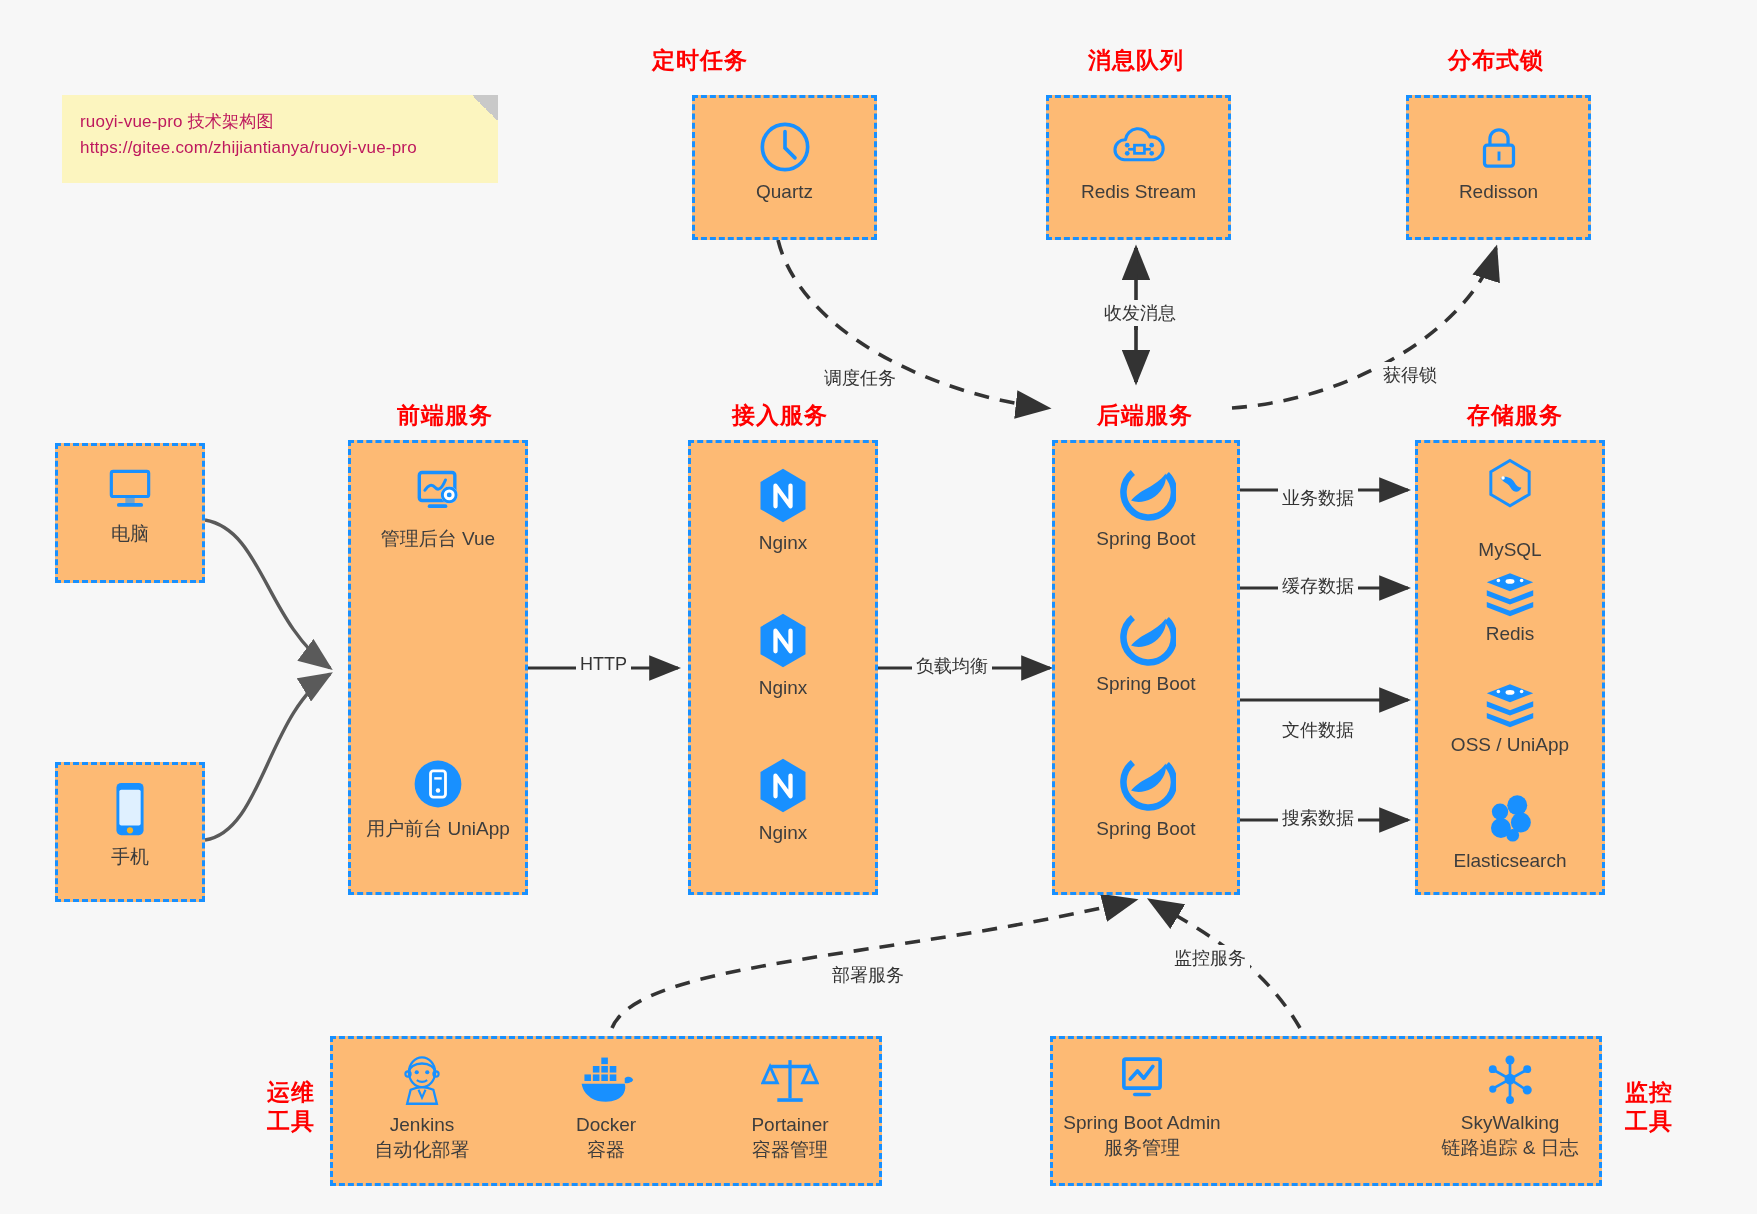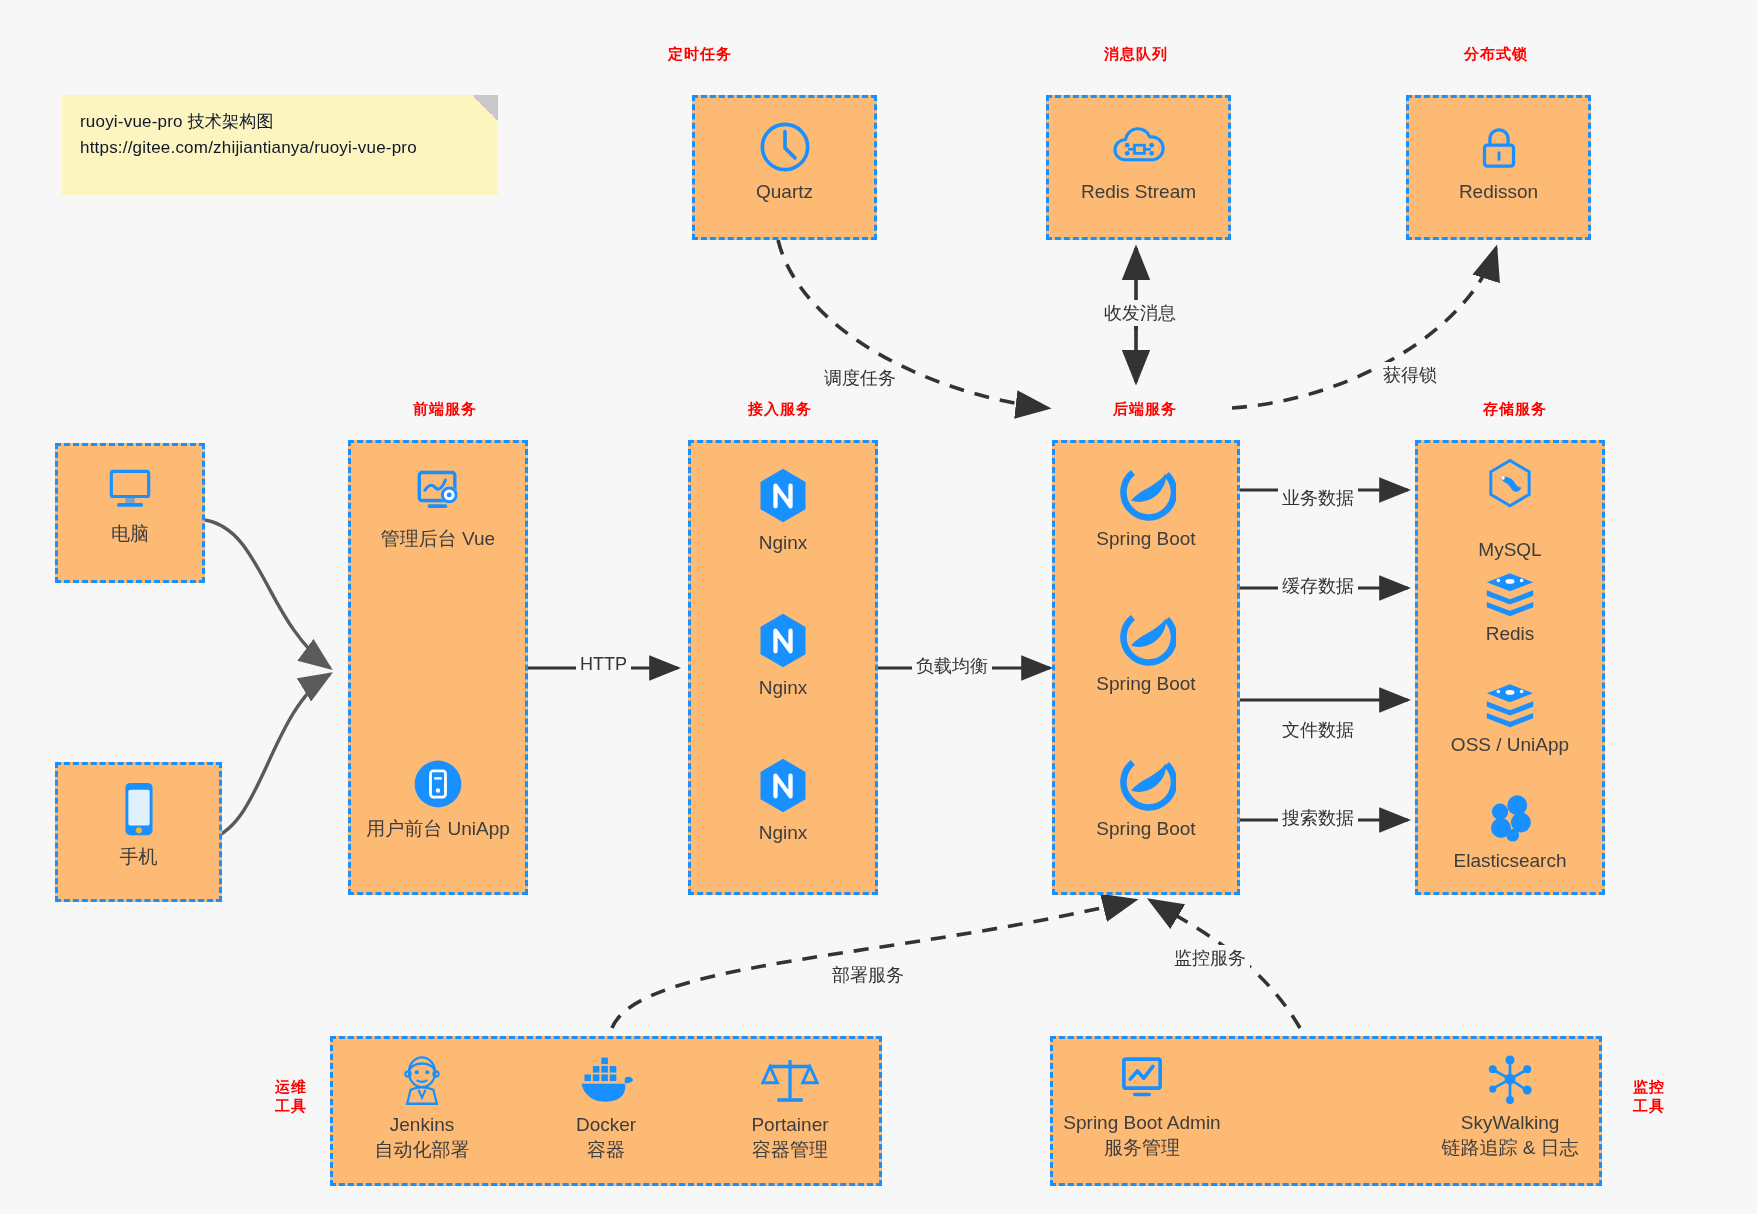--- a/index.html
+++ b/index.html
@@ -8,39 +8,39 @@
     background:#f7f7f7;
     font-family:"Liberation Sans","DejaVu Sans",sans-serif;
     overflow:hidden;
   }
   #canvas{position:relative;width:1757px;height:1214px;}
 
   
   .note{
     position:absolute;background:#fcf5bf;
     box-shadow:0 0 0 0 transparent;
-    padding:14px 18px 16px 18px;
-    font-size:17px;color:#0f172a;line-height:1.55;
+    padding:14px 18px 4px 18px;
+    font-size:17px;color:#be185d;line-height:1.55;
     letter-spacing:.2px;
   }
   .note .fold{
     position:absolute;top:0;right:0;width:26px;height:26px;
     background:linear-gradient(225deg,#c9c9c9 0 50%,transparent 50% 100%);
   }
 
   
   .box{
     position:absolute;
     border:3px dashed #1890ff;
     background:#fdba74;
     box-sizing:border-box;
   }
   .grp-label{
     position:absolute;
-    color:#ff0000;font-weight:bold;font-size:15px;
+    color:#ff0000;font-weight:bold;font-size:23px;
     text-align:center;white-space:nowrap;
     letter-spacing:1px;
   }
   .grp-label.vert{line-height:1.25;}
 
   
   .node{
     position:absolute;
     display:flex;flex-direction:column;align-items:center;
     justify-content:flex-start;
@@ -149,21 +149,21 @@
     <div class="node" style="top:16px;">
       <svg class="ico" width="62" height="56" viewBox="0 0 64 60">
         <rect x="12" y="10" width="40" height="27" rx="2" fill="none" stroke="#1890ff" stroke-width="3.4"></rect>
         <rect x="27" y="37" width="10" height="7" fill="#1890ff" opacity="0.55"></rect>
         <rect x="18" y="44" width="28" height="4" rx="2" fill="#1890ff"></rect>
       </svg>
       <div class="cap">电脑</div>
     </div>
   </div>
 
-  <div class="box" style="left:55px;top:762px;width:167px;height:140px;">
+  <div class="box" style="left:55px;top:762px;width:150px;height:140px;">
     <div class="node" style="top:14px;">
       <svg class="ico" width="50" height="62" viewBox="0 0 44 64">
         <rect x="8" y="4" width="28" height="54" rx="5" fill="#1890ff"></rect>
         <rect x="11" y="11" width="22" height="37" rx="2" fill="#dff0ff"></rect>
         <circle cx="22" cy="53" r="3.2" fill="#f5b225"></circle>
       </svg>
       <div class="cap">手机</div>
     </div>
   </div>
 

